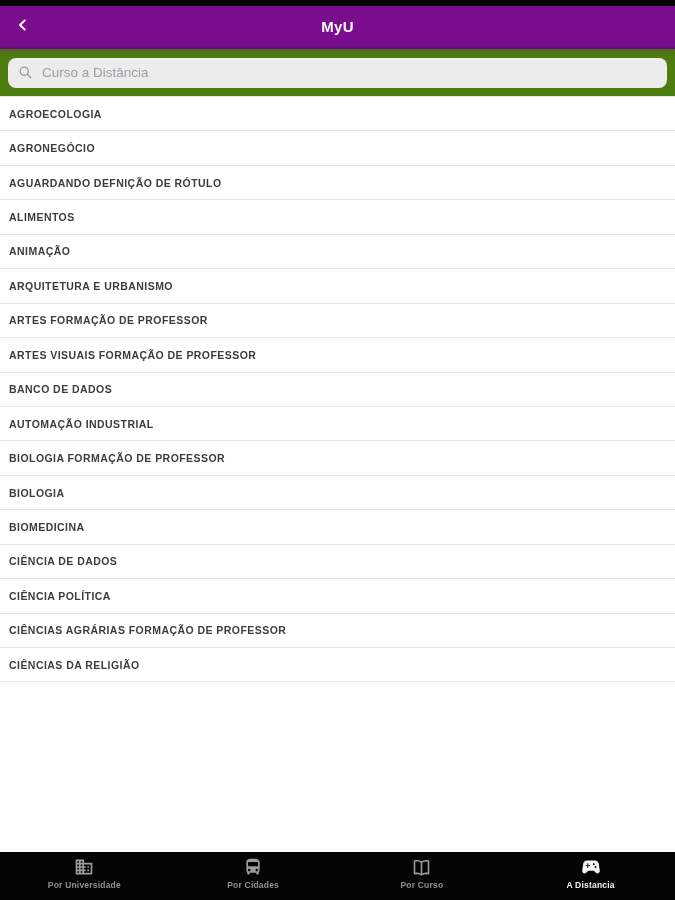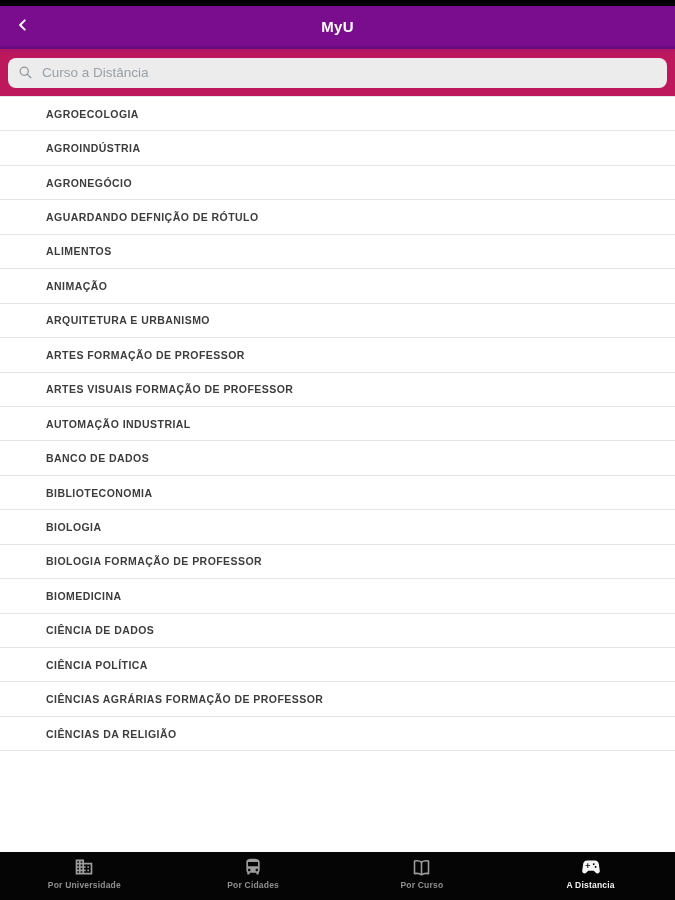--- a/index.html
+++ b/index.html
@@ -19,41 +19,41 @@
   }
   .back-btn{
     position:absolute;left:10px;top:0;height:100%;width:40px;
     display:flex;align-items:center;justify-content:flex-start;cursor:pointer;
     background:none;border:none;padding:0 0 0 6px;
   }
   .header-title{
     color:#ffffff;font-size:15px;font-weight:bold;letter-spacing:0.3px;
   }
   
-  .search-section{height:48px;background:#be185d;flex:0 0 auto;
+  .search-section{height:48px;background:#4d7c0f;flex:0 0 auto;
     display:flex;align-items:center;padding:0 8px;border-bottom:1px solid #e9e3ec;}
   .search-box{
     width:100%;height:30px;background:#ececec;border-radius:8px;
     display:flex;align-items:center;padding:0 10px;
   }
   .search-box svg{flex:0 0 auto;margin-right:7px;}
   .search-input{
     border:none;outline:none;background:transparent;width:100%;
     font-size:13.5px;color:#555;font-family:"Liberation Sans","DejaVu Sans",sans-serif;
   }
   .search-input::placeholder{color:#9aa0a6;opacity:1;}
   
   .list{flex:1 1 auto;overflow:hidden;margin:0;padding:0;list-style:none;}
   .row{
     height:34.45px;display:flex;align-items:center;padding:0 9px;
     border-bottom:1px solid #e7e4e9;cursor:pointer;background:#fff;
   }
   .row span{
     font-size:10.5px;font-weight:bold;color:#3c3c3c;letter-spacing:0.45px;
-    text-transform:uppercase;white-space:nowrap;margin-left:37px;
+    text-transform:uppercase;white-space:nowrap;
   }
   
   .tabbar{
     height:48px;background:#050505;flex:0 0 auto;display:flex;align-items:stretch;
   }
   .tab{
     flex:1 1 0;display:flex;flex-direction:column;align-items:center;
     justify-content:flex-start;padding-top:4px;cursor:pointer;color:#9c9c9c;
   }
   .tab .ticon{height:22px;display:flex;align-items:center;justify-content:center;}
@@ -92,23 +92,20 @@
       </span>
       <input class="search-input" type="text" placeholder="Curso a Distância" style="">
     </div>
   </div>
 
   <ul class="list">
       <li class="row">
         <span>AGROECOLOGIA</span>
       </li>
       <li class="row">
-        <span>AGROINDÚSTRIA</span>
-      </li>
-      <li class="row">
         <span>AGRONEGÓCIO</span>
       </li>
       <li class="row">
         <span>AGUARDANDO DEFNIÇÃO DE RÓTULO</span>
       </li>
       <li class="row">
         <span>ALIMENTOS</span>
       </li>
       <li class="row">
         <span>ANIMAÇÃO</span>
@@ -116,33 +113,30 @@
       <li class="row">
         <span>ARQUITETURA E URBANISMO</span>
       </li>
       <li class="row">
         <span>ARTES FORMAÇÃO DE PROFESSOR</span>
       </li>
       <li class="row">
         <span>ARTES VISUAIS FORMAÇÃO DE PROFESSOR</span>
       </li>
       <li class="row">
+        <span>BANCO DE DADOS</span>
+      </li>
+      <li class="row">
         <span>AUTOMAÇÃO INDUSTRIAL</span>
       </li>
       <li class="row">
-        <span>BANCO DE DADOS</span>
-      </li>
-      <li class="row">
-        <span>BIBLIOTECONOMIA</span>
+        <span>BIOLOGIA FORMAÇÃO DE PROFESSOR</span>
       </li>
       <li class="row">
         <span>BIOLOGIA</span>
-      </li>
-      <li class="row">
-        <span>BIOLOGIA FORMAÇÃO DE PROFESSOR</span>
       </li>
       <li class="row">
         <span>BIOMEDICINA</span>
       </li>
       <li class="row">
         <span>CIÊNCIA DE DADOS</span>
       </li>
       <li class="row">
         <span>CIÊNCIA POLÍTICA</span>
       </li>

